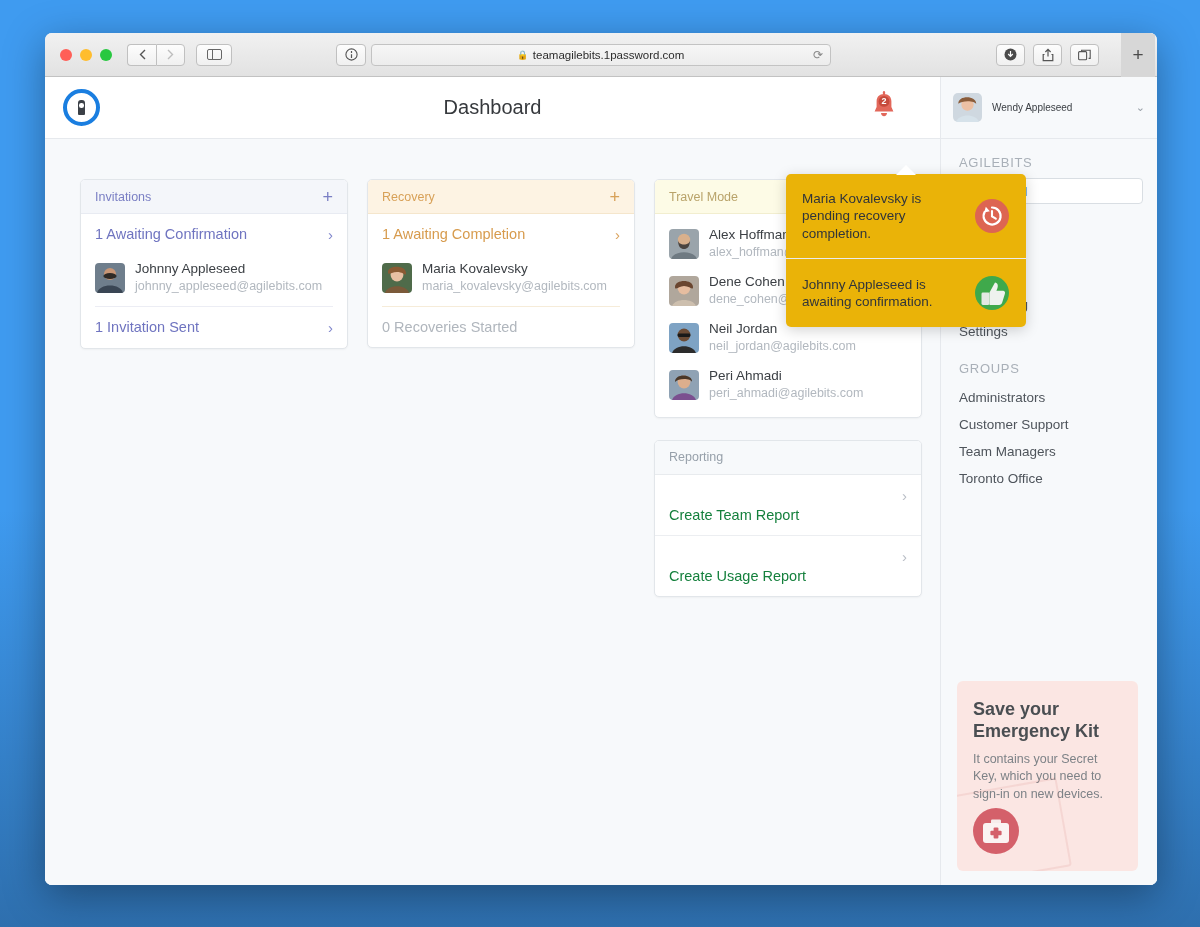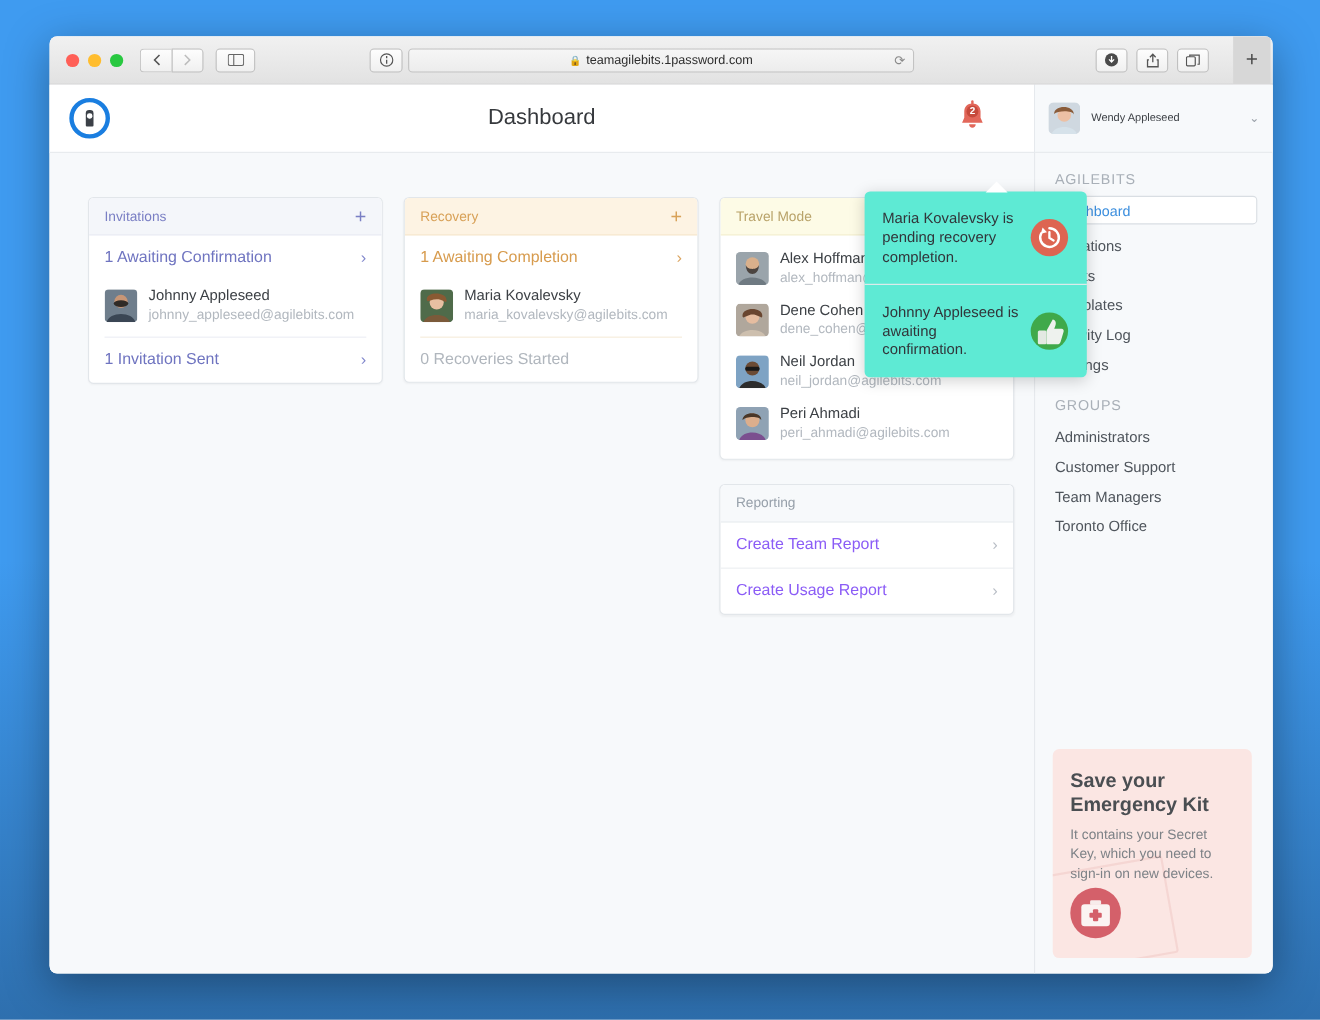--- a/index.html
+++ b/index.html
@@ -139,21 +139,21 @@
     display: flex; align-items: flex-start;
     font-size: 14.5px;
   }
   .card-row .label { flex: 1; }
   .chev { color: #b9bec6; font-size: 15px; font-weight: 300; }
   .chev-blue { color: #8187cc; }
   .chev-orange { color: #dba45f; }
   .blue-link   { color: #6f74c0; }
   .orange-link { color: #d79b4d; }
   .grey-text   { color: #b0b6bd; }
-  .dark-link   { color: #8b5cf6; }
+  .dark-link   { color: #15803d; margin-top: 20px; }
   .sep { height: 1px; background: #ecedf4; margin: 0 14px; }
   .sep-cream { background: #f6ecd9; }
   .divider-row { border-top: 1px solid #eceef1; }
 
   .person { display: flex; align-items: center; padding: 6px 14px 12px 14px; }
   .person.tm { padding: 7px 14px; }
   .avatar {
     width: 30px; height: 30px; border-radius: 4px;
     margin-right: 10px; flex: none;
     background-size: cover; background-position: center;
@@ -161,21 +161,21 @@
   }
   .avatar svg { display:block; width:100%; height:100%; }
   .pinfo { min-width: 0; }
   .pname { font-size: 13.5px; color: #3c4045; line-height: 1.25; }
   .pmail { font-size: 12.5px; color: #b2b8bf; line-height: 1.3; white-space: nowrap; }
 
   
   #popover {
     position: absolute;
     left: 741px; top: 97px;
-    width: 202px; background: #5eead4;
+    width: 240px; background: #eab308;
     border-radius: 5px;
     box-shadow: 0 3px 14px rgba(0,0,0,.18);
     z-index: 40;
   }
   #popover:before {
     content: ""; position: absolute;
     top: -9px; left: 110px;
     border-left: 10px solid transparent;
     border-right: 10px solid transparent;
     border-bottom: 10px solid #fff;

